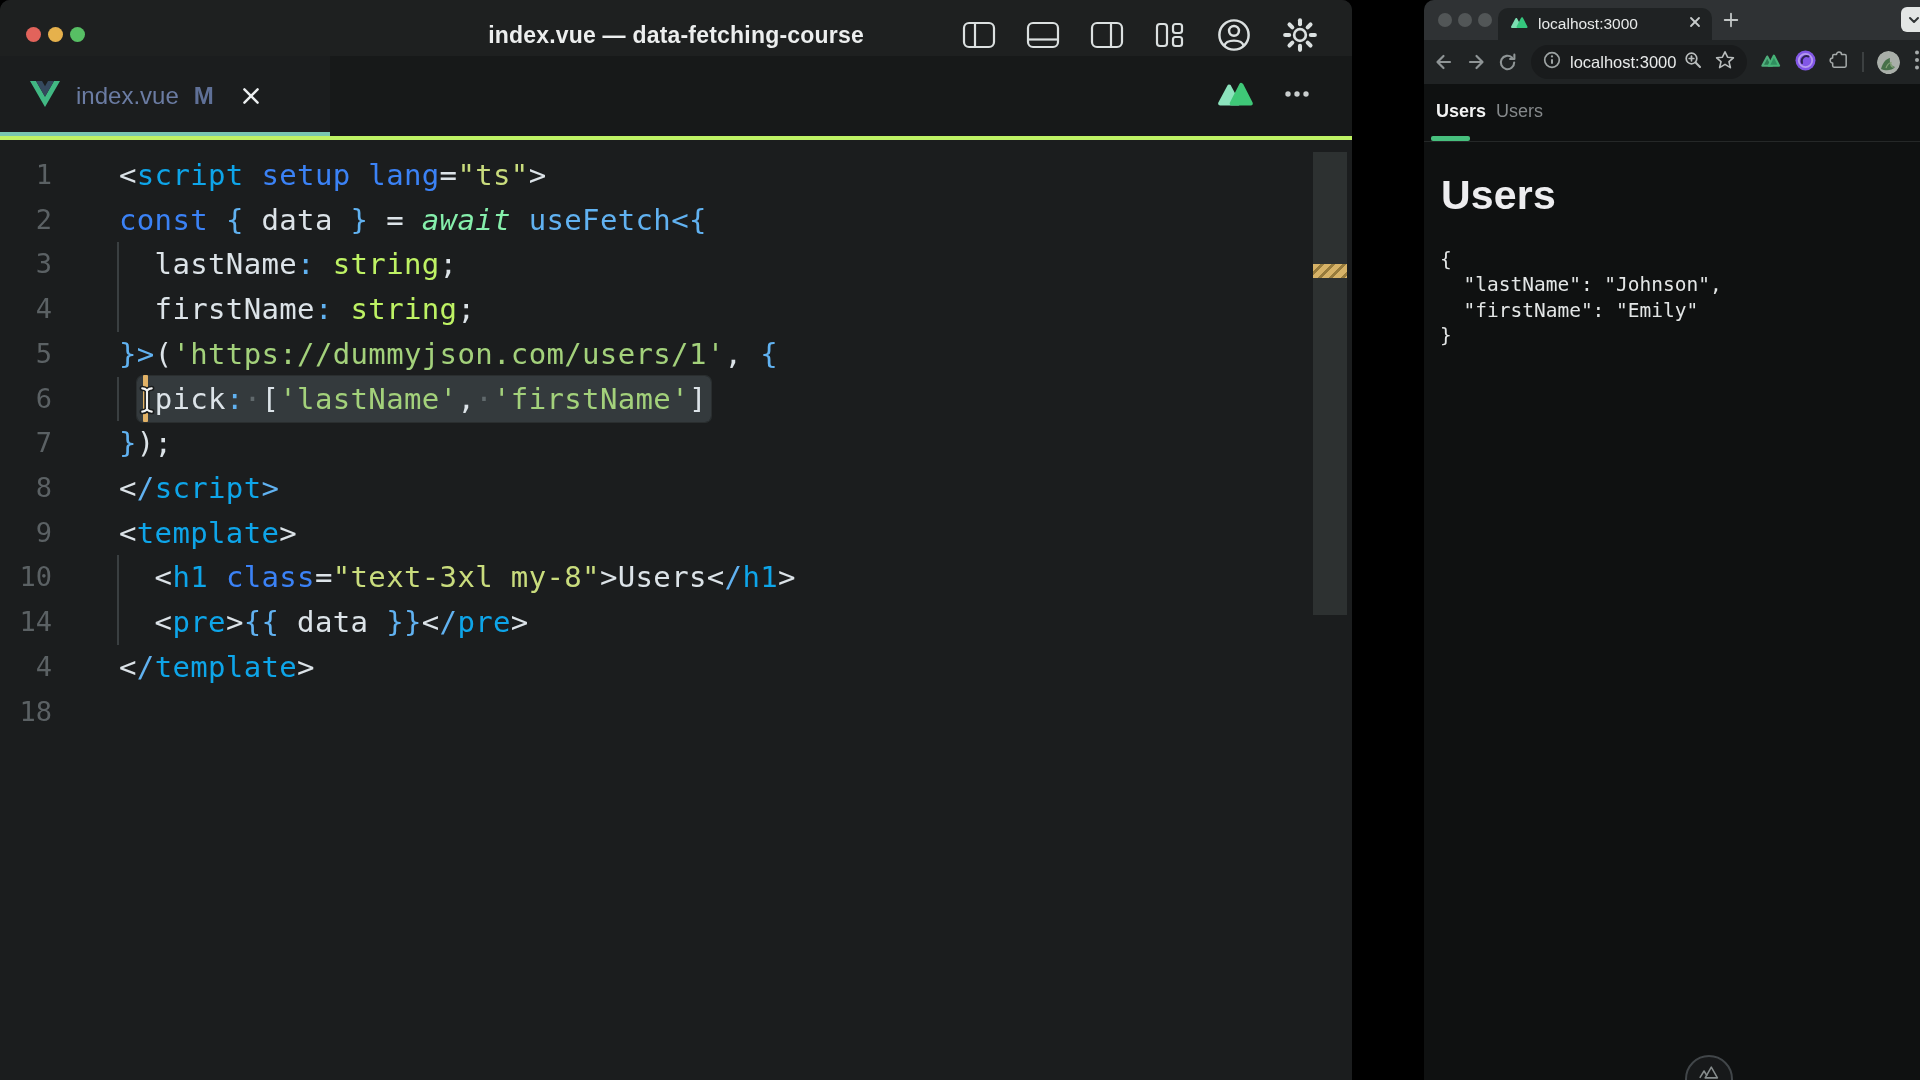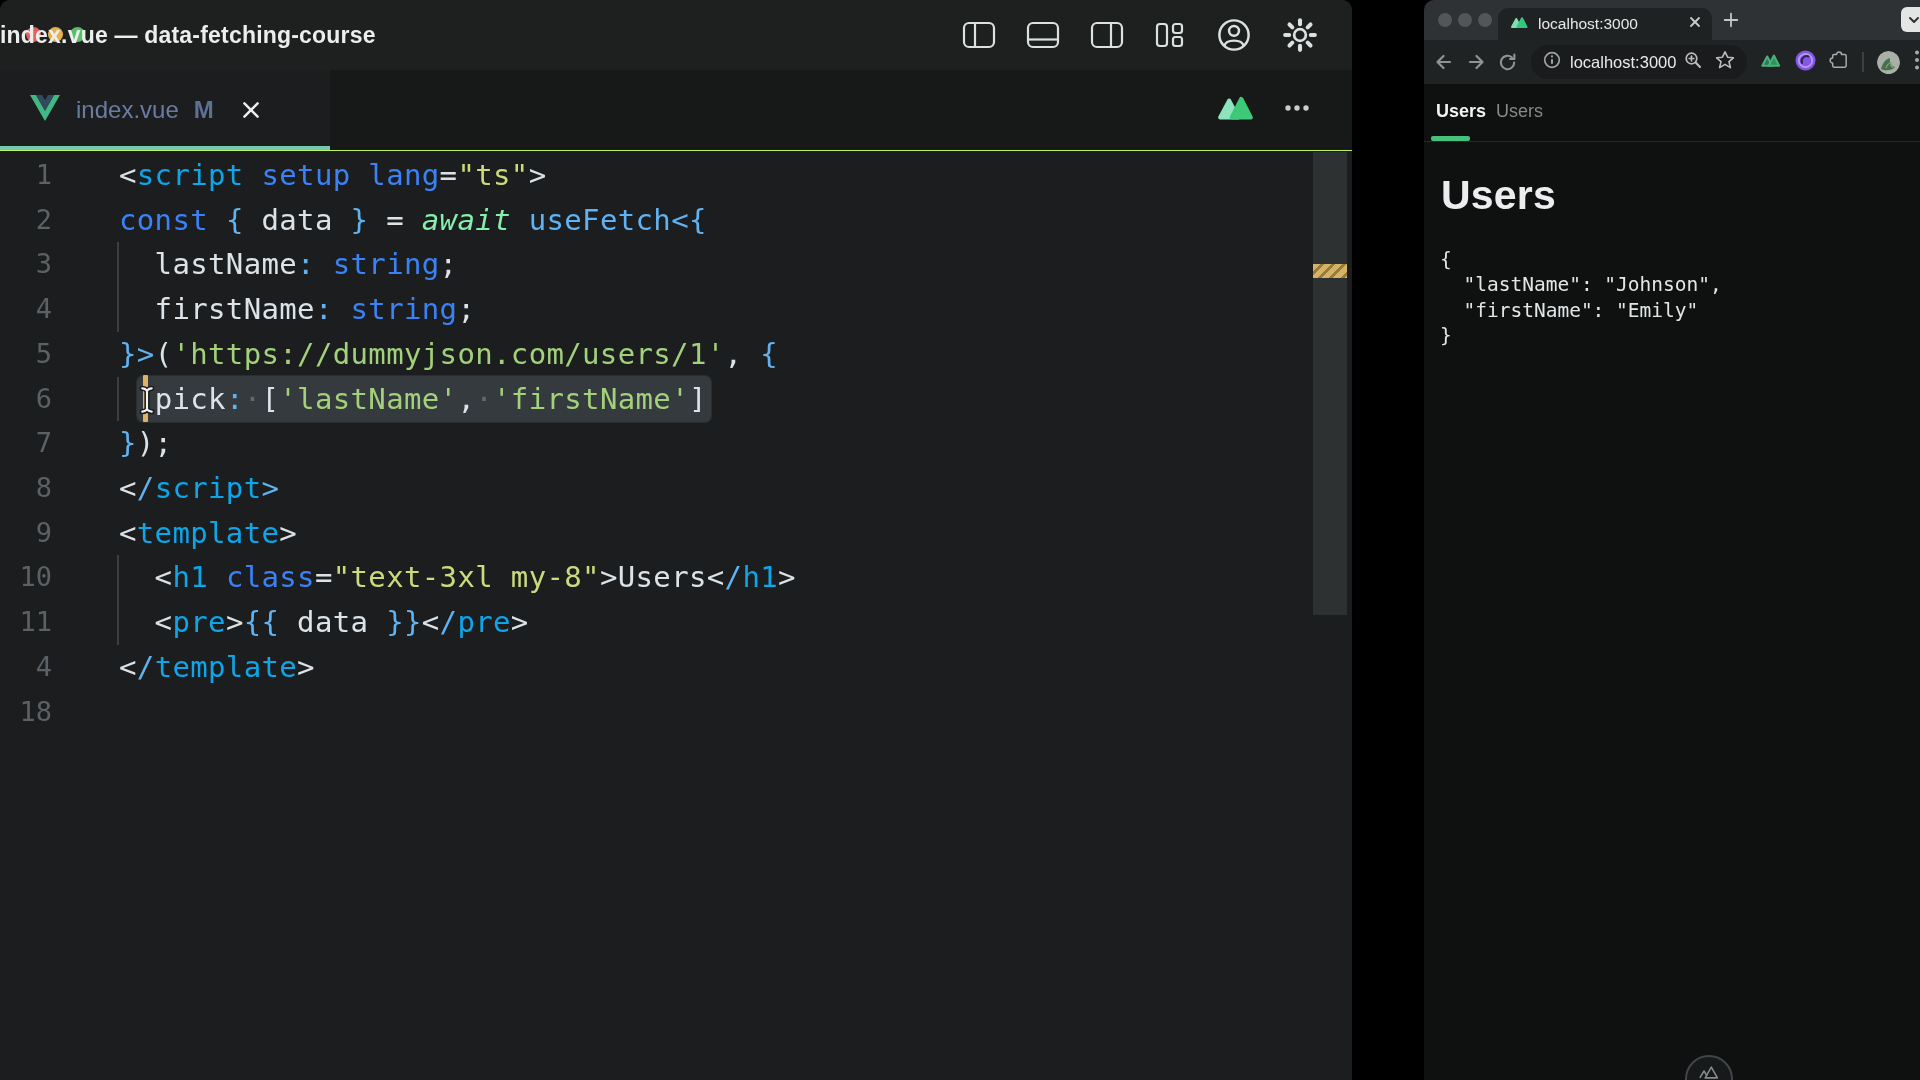--- a/index.html
+++ b/index.html
@@ -3,40 +3,40 @@
 <meta charset="utf-8">
 <style>
   html,body{margin:0;padding:0;}
   body{width:1920px;height:1080px;background:#000;overflow:hidden;position:relative;
        font-family:"Liberation Sans","DejaVu Sans",sans-serif;-webkit-font-smoothing:antialiased;}
   
   .vscode{position:absolute;left:0;top:0;width:1352px;height:1080px;background:#1b1d1e;border-radius:10px 10px 0 0;}
   .titlebar{position:absolute;left:0;top:0;width:100%;height:70px;background:#1e2020;border-radius:10px 10px 0 0;}
   .tl-group{position:absolute;left:26px;top:27px;display:flex;gap:7px;}
   .tl{width:15px;height:15px;border-radius:50%;}
-  .win-title{position:absolute;left:0;top:0;width:100%;height:70px;line-height:70px;text-align:left;
+  .win-title{position:absolute;left:0;top:0;width:100%;height:70px;line-height:70px;text-align:center;
              color:#eceeee;font-size:23px;font-weight:600;letter-spacing:.2px;pointer-events:none;}
   .tb-icons{position:absolute;right:34px;top:0;height:70px;display:flex;align-items:center;gap:30px;}
   .tb-icons svg{display:block;}
   
-  .tabbar{position:absolute;left:0;top:70px;width:100%;height:80px;background:#171919;border-bottom:1px solid #bef264;}
+  .tabbar{position:absolute;left:0;top:56px;width:100%;height:80px;background:#171919;border-bottom:4px solid #bef264;}
   .vtab{position:absolute;left:0;top:0;width:330px;height:80px;background:#1b1d1e;display:flex;align-items:center;padding-left:30px;box-sizing:border-box;}
   .vtab::after{content:"";position:absolute;left:0;bottom:0;width:330px;height:4px;background:#78c7b1;}
   .vtab-name{margin-left:16px;font-size:24px;color:#6b7ca3;}
   .vtab-mod{margin-left:15px;font-size:24px;font-weight:600;color:#5f7097;}
   .vtab-close{margin-left:26px;display:flex;}
   .ed-actions{position:absolute;right:40px;top:0;height:80px;display:flex;align-items:center;gap:26px;}
   
   .gutter{position:absolute;left:0;top:153px;width:52px;text-align:right;}
   .ln{height:44.72px;line-height:44.72px;font-family:"DejaVu Sans Mono",monospace;font-size:27px;color:#5b6164;}
   .code{position:absolute;left:119px;top:153px;font-family:"DejaVu Sans Mono",monospace;font-size:29px;letter-spacing:.35px;white-space:pre;}
   .cl{height:44.72px;line-height:44.72px;position:relative;z-index:0;}
   .guide{position:absolute;left:-2px;top:0;bottom:0;width:2px;background:#3a3f41;z-index:-1;}
   .tk-w{color:#dce3e8}.tk-r{color:#0ea5e9}.tk-p{color:#3b82f6}.tk-y{color:#c9dc7d}
-  .tk-g{color:#a3d17b}.tk-b{color:#61b2f1}.tk-o{color:#3b82f6}.tk-d{color:#60696c}
+  .tk-g{color:#a3d17b}.tk-b{color:#61b2f1}.tk-o{color:#bef264}.tk-d{color:#60696c}
   .tk-i{color:#86efac;font-style:italic}
   .tk-u{color:#a3d17b;border-bottom:2px solid #93c264;padding-bottom:12px;}
   .sel{background:#343a3d;border-radius:6px;box-shadow:0 0 0 1px rgba(110,125,130,.18);padding:6px 4px 6px 0;}
   .caret{position:absolute;left:24px;top:-2px;width:5px;height:47px;background:#e2b266;border-radius:1px;z-index:3;}
   .ibeam{position:absolute;left:19px;top:8px;z-index:4;}
   
   .sb-thumb{position:absolute;left:1313px;top:152px;width:34px;height:463px;background:rgba(143,153,148,.16);}
   .sb-marker{position:absolute;left:1313px;top:264px;width:34px;height:14px;
              background:repeating-linear-gradient(135deg,#d6b267 0 5px,#977b3c 5px 8px);}
   
@@ -165,21 +165,21 @@
       <div class="ln">1</div>
       <div class="ln">2</div>
       <div class="ln">3</div>
       <div class="ln">4</div>
       <div class="ln">5</div>
       <div class="ln">6</div>
       <div class="ln">7</div>
       <div class="ln">8</div>
       <div class="ln">9</div>
       <div class="ln">10</div>
-      <div class="ln">11</div>
+      <div class="ln">14</div>
       <div class="ln">4</div>
       <div class="ln">18</div>
     </div>
   <div class="code"><div class="cl"><span class="tk-w">&lt;</span><span class="tk-r">script</span><span class="tk-w"> </span><span class="tk-p">setup</span><span class="tk-w"> </span><span class="tk-p">lang</span><span class="tk-w">=</span><span class="tk-y">"ts"</span><span class="tk-w">&gt;</span></div><div class="cl"><span class="tk-p">const</span><span class="tk-w"> </span><span class="tk-b">{</span><span class="tk-w"> data </span><span class="tk-b">}</span><span class="tk-w"> = </span><span class="tk-i">await</span><span class="tk-w"> </span><span class="tk-b">useFetch</span><span class="tk-b">&lt;{</span></div><div class="cl"><span class="guide"></span><span class="tk-w">  lastName</span><span class="tk-b">:</span><span class="tk-w"> </span><span class="tk-o">string</span><span class="tk-w">;</span></div><div class="cl"><span class="guide"></span><span class="tk-w">  firstName</span><span class="tk-b">:</span><span class="tk-w"> </span><span class="tk-o">string</span><span class="tk-w">;</span></div><div class="cl"><span class="tk-b">}&gt;</span><span class="tk-w">(</span><span class="tk-g">'</span><span class="tk-u">https://dummyjson.com/users/1</span><span class="tk-g">'</span><span class="tk-w">, </span><span class="tk-b">{</span></div><div class="cl"><span class="guide"></span><span> </span><span class="sel"><span class="tk-w"> </span><span class="tk-w">pick</span><span class="tk-b">:</span><span class="tk-d">·</span><span class="tk-w">[</span><span class="tk-g">'lastName'</span><span class="tk-w">,</span><span class="tk-d">·</span><span class="tk-g">'firstName'</span><span class="tk-w">]</span></span><span class="caret"></span><svg class="ibeam" width="18" height="30" viewBox="0 0 17 28" fill="none">
           <path d="M4 3 C6 3 7.5 4 8.5 5 C9.5 4 11 3 13 3 M8.5 5 V23 M4 25 C6 25 7.5 24 8.5 23 C9.5 24 11 25 13 25" stroke="#1a1c1d" stroke-width="5" stroke-linecap="round"></path>
           <path d="M4 3 C6 3 7.5 4 8.5 5 C9.5 4 11 3 13 3 M8.5 5 V23 M4 25 C6 25 7.5 24 8.5 23 C9.5 24 11 25 13 25" stroke="#f2f3f3" stroke-width="2" stroke-linecap="round"></path>
         </svg></div><div class="cl"><span class="tk-b">}</span><span class="tk-w">);</span></div><div class="cl"><span class="tk-w">&lt;</span><span class="tk-b">/</span><span class="tk-r">script</span><span class="tk-b">&gt;</span></div><div class="cl"><span class="tk-w">&lt;</span><span class="tk-r">template</span><span class="tk-w">&gt;</span></div><div class="cl"><span class="guide"></span><span class="tk-w">  &lt;</span><span class="tk-r">h1</span><span class="tk-w"> </span><span class="tk-p">class</span><span class="tk-w">=</span><span class="tk-y">"text-3xl my-8"</span><span class="tk-w">&gt;</span><span class="tk-w">Users</span><span class="tk-w">&lt;</span><span class="tk-b">/</span><span class="tk-r">h1</span><span class="tk-w">&gt;</span></div><div class="cl"><span class="guide"></span><span class="tk-w">  &lt;</span><span class="tk-r">pre</span><span class="tk-w">&gt;</span><span class="tk-b">{{</span><span class="tk-w"> data </span><span class="tk-b">}}</span><span class="tk-w">&lt;</span><span class="tk-b">/</span><span class="tk-r">pre</span><span class="tk-w">&gt;</span></div><div class="cl"><span class="tk-w">&lt;</span><span class="tk-b">/</span><span class="tk-r">template</span><span class="tk-w">&gt;</span></div><div class="cl"></div></div>
 
   <div class="sb-thumb"></div>
   <div class="sb-marker"></div>

